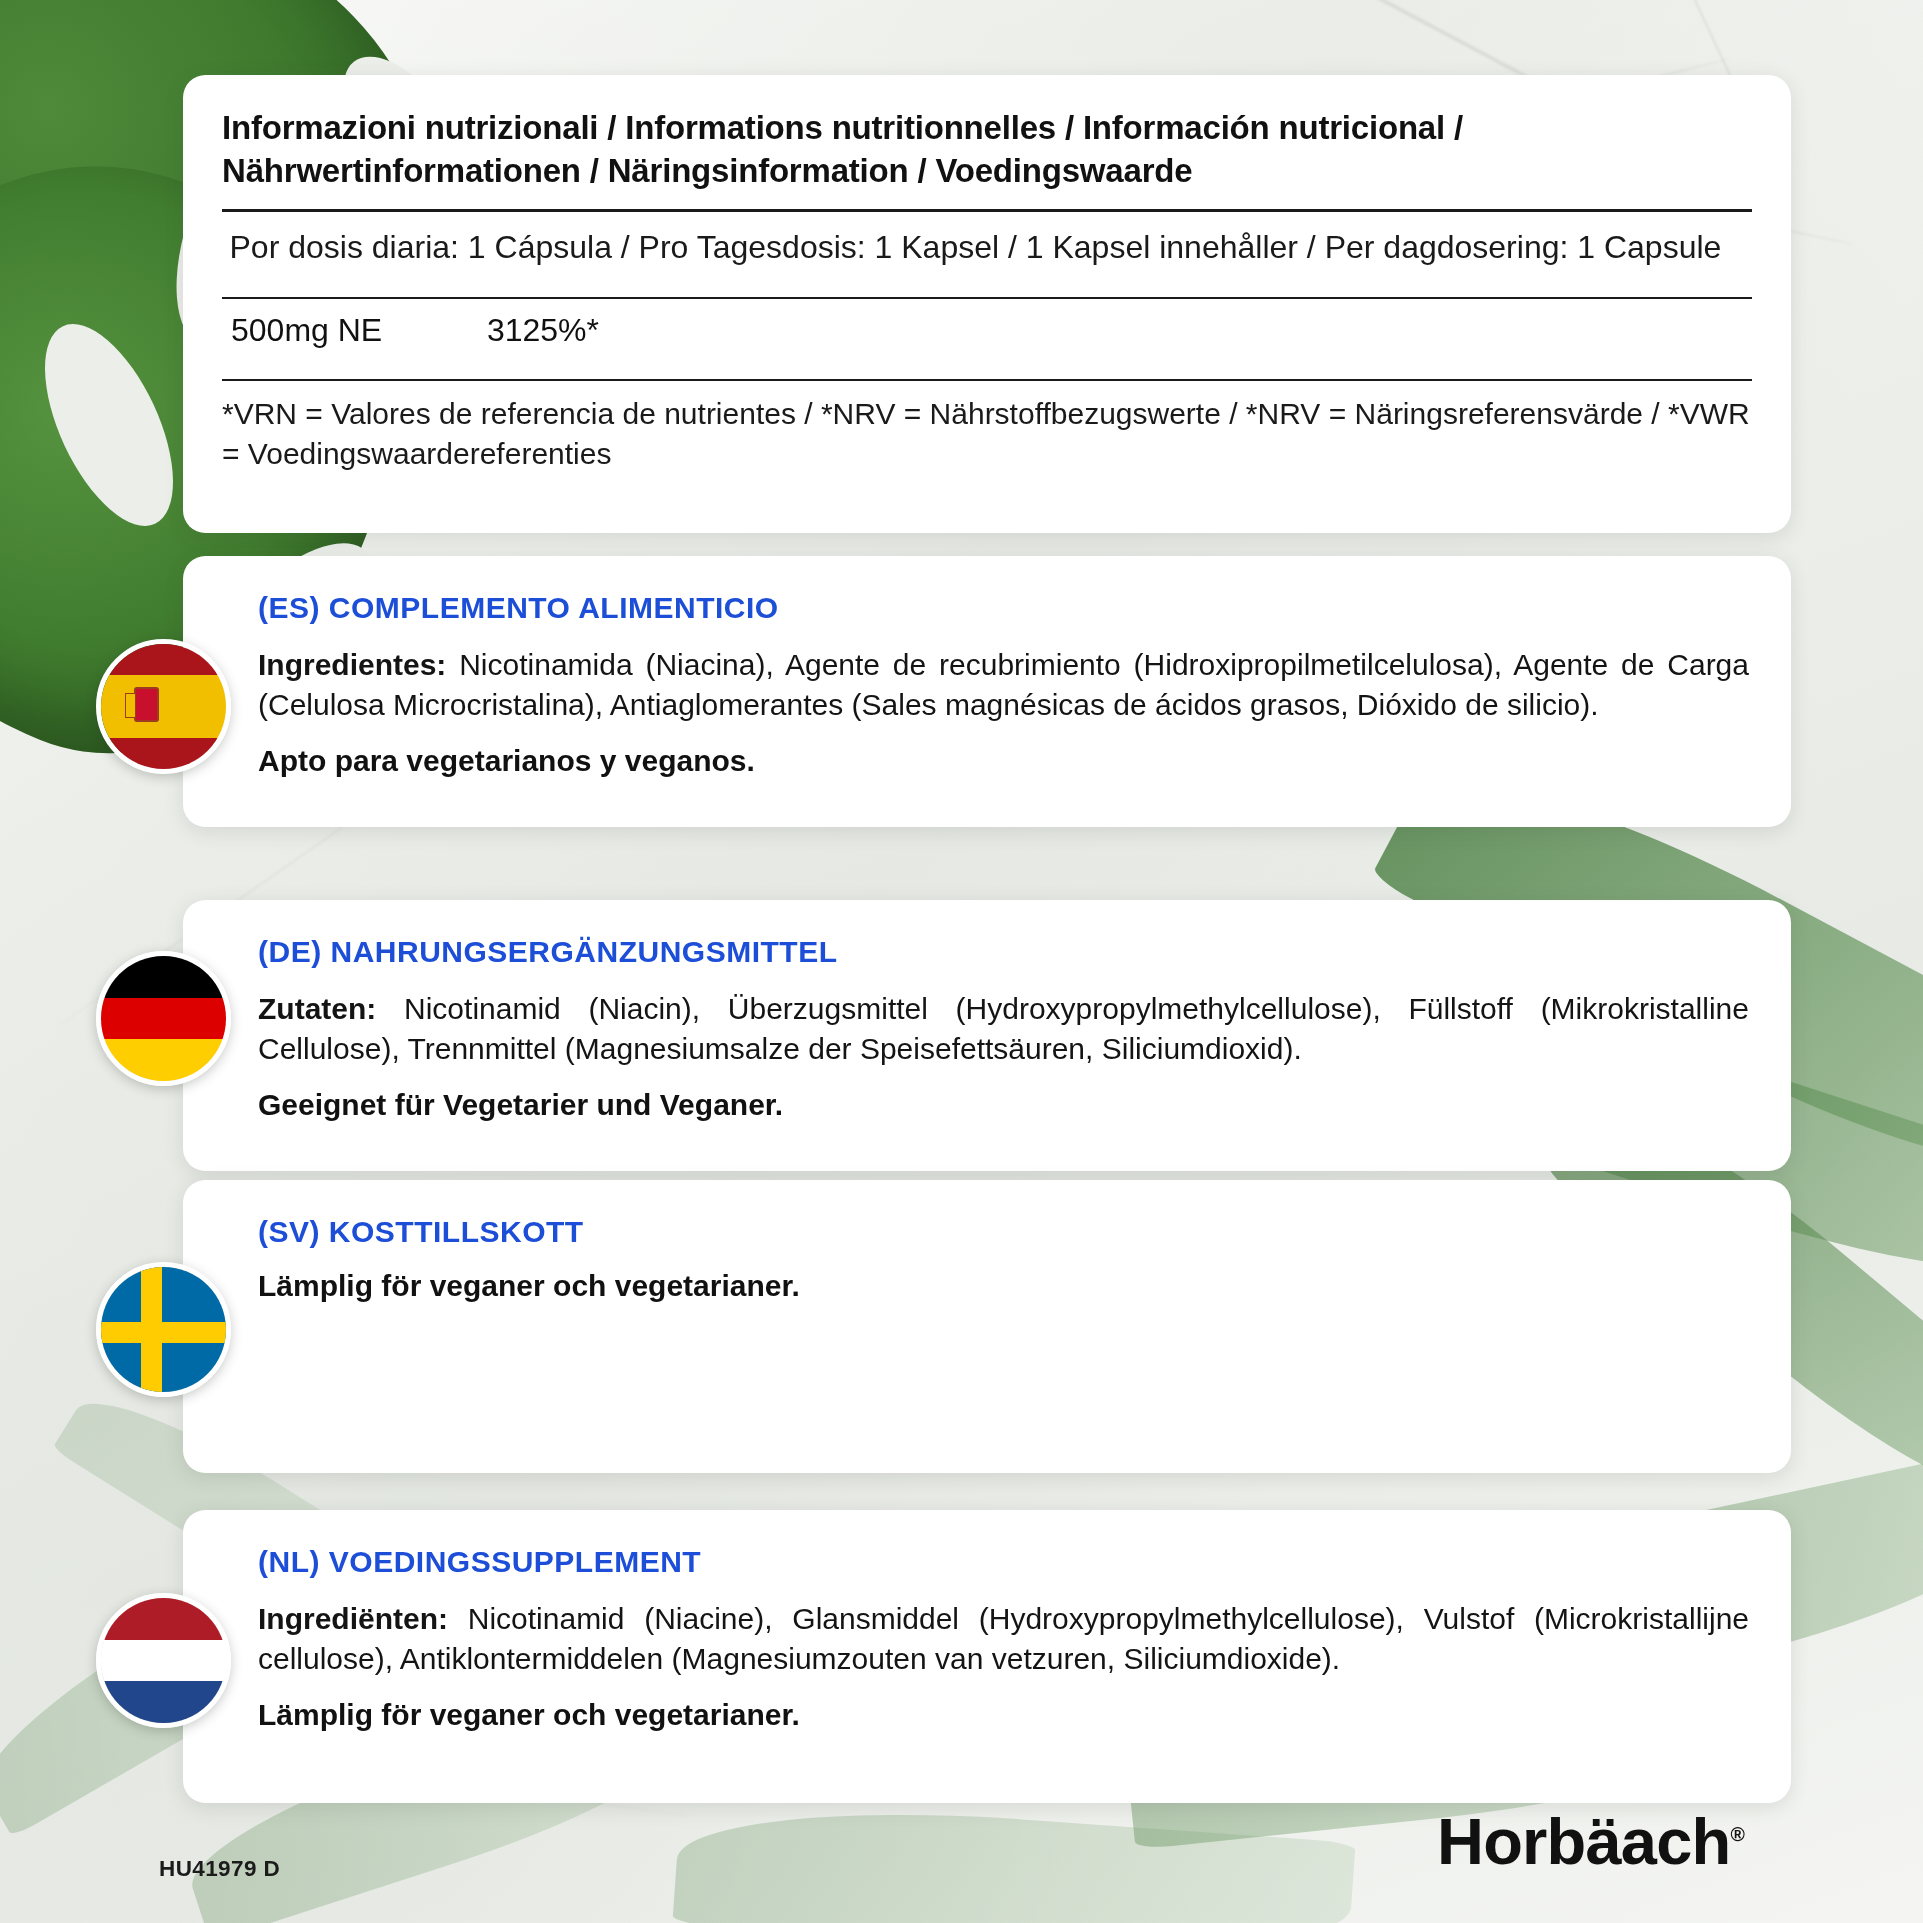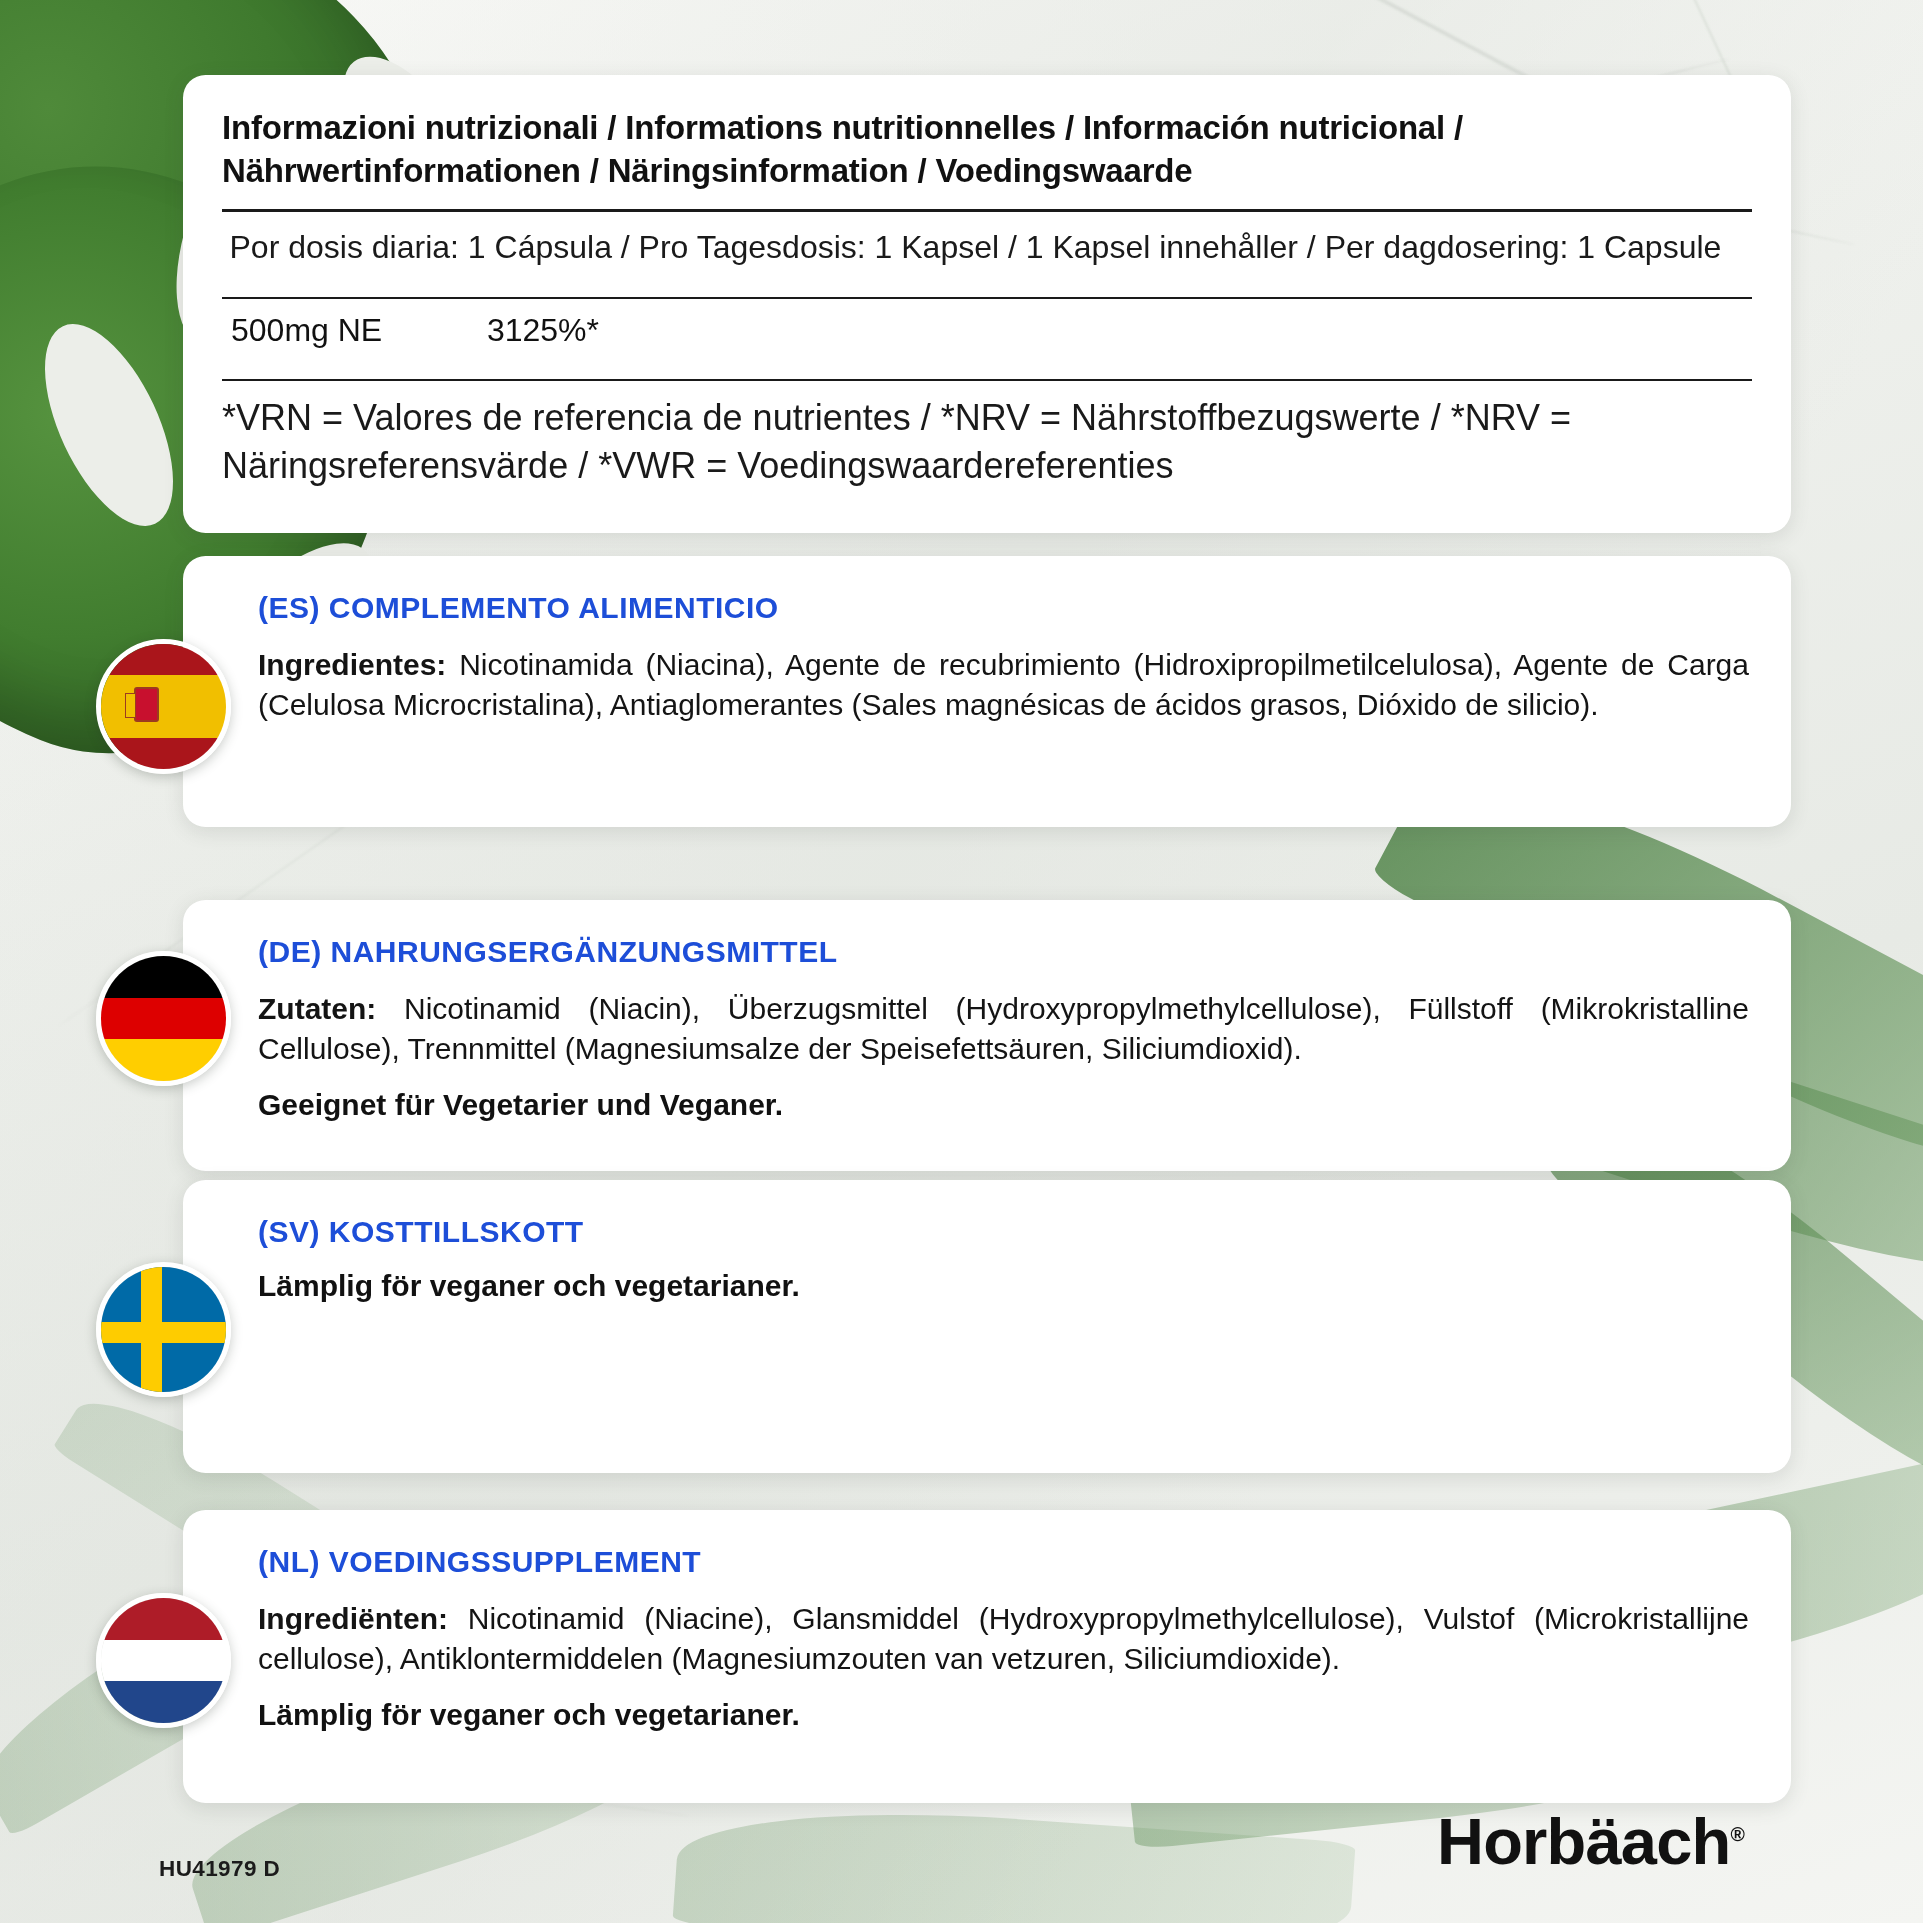--- a/index.html
+++ b/index.html
@@ -109,21 +109,21 @@
     text-align: justify; text-align-last: left;
   }
   .nut-row {
     display: flex; align-items: baseline; gap: 0;
     padding: 13.5px 9px 13.5px 9px; font-size: 32px; color: #111;
   }
   .nut-row .nm { flex: 1 1 auto; }
   .nut-row .amt { width: 218px; text-align: left; font-weight: 400; }
   .nut-row .pct { width: 150px; text-align: right; font-weight: 400; }
   .nut-foot {
-    font-size: 36px; color: #1a1a1a; line-height: 1.32; padding-top: 13.5px;
+    font-size: 30px; color: #1a1a1a; line-height: 1.32; padding-top: 13.5px;
   }
 
   
   .lang-card { left: 183px; width: 1608px; padding: 35px 42px 32px 75px; }
   #card-es { top: 556px; height: 271px; }
   #card-de { top: 900px; height: 271px; }
   #card-sv { top: 1180px; height: 293px; }
   #card-nl { top: 1510px; height: 293px; }
 
   .lang-head {
@@ -237,20 +237,21 @@
       <span class="amt">500mg NE</span>
       <span class="pct">3125%*</span>
     </div>
     <div class="rule thin"></div>
     <div class="nut-foot">*VRN = Valores de referencia de nutrientes / *NRV = Nährstoffbezugswerte / *NRV = Näringsreferensvärde / *VWR = Voedingswaardereferenties</div>
   </section>
 
   <section class="card lang-card" id="card-es">
     <div class="lang-head">(ES) COMPLEMENTO ALIMENTICIO</div>
     <div class="lang-body"><b>Ingredientes:</b><span> Nicotinamida (Niacina), Agente de recubrimiento (Hidroxipropilmetilcelulosa), Agente de Carga (Celulosa Microcristalina), Antiaglomerantes (Sales magnésicas de ácidos grasos, Dióxido de silicio).</span></div>
+    <div class="lang-note">Apto para vegetarianos y veganos.</div>
   </section>
   <div class="flag" id="flag-es">
     <div class="band es-top"></div>
     <div class="band es-mid"></div>
     <div class="band es-bot"></div>
     <div class="es-crest"></div>
   </div>
 
   <section class="card lang-card" id="card-de">
     <div class="lang-head">(DE) NAHRUNGSERGÄNZUNGSMITTEL</div>

